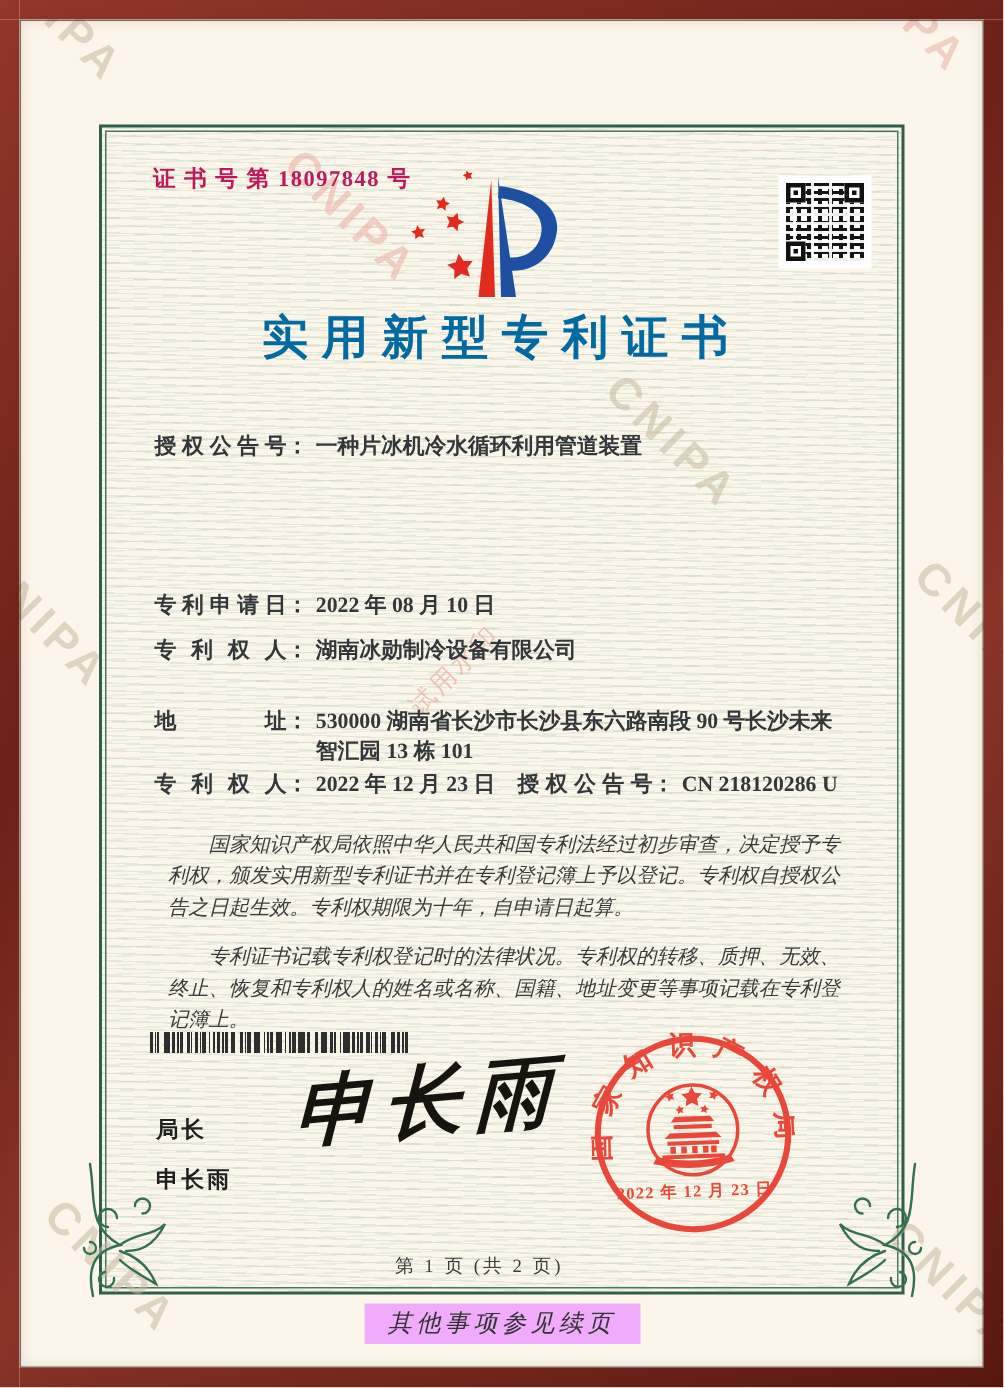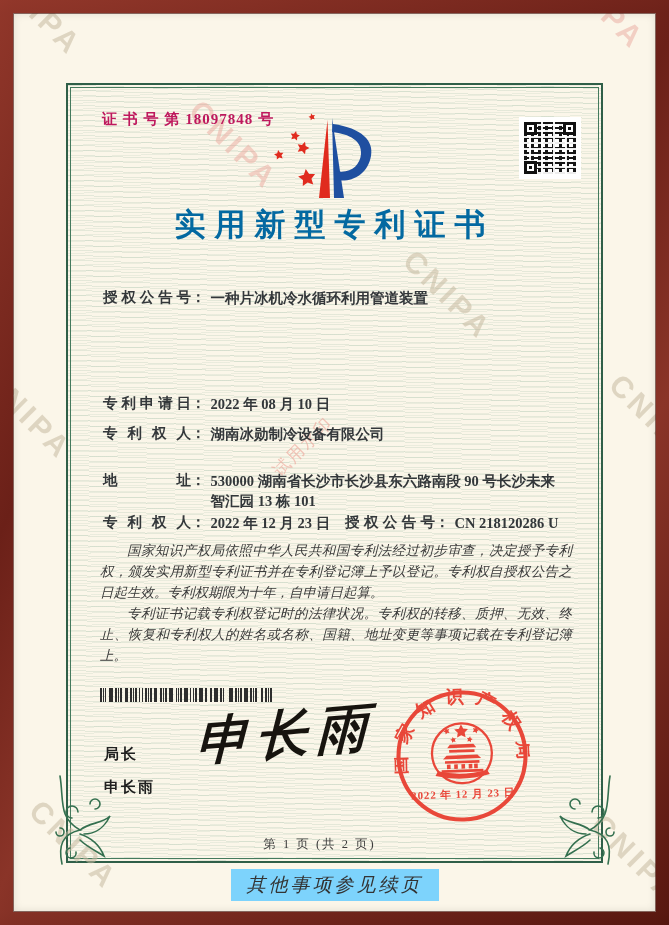--- a/index.html
+++ b/index.html
@@ -43,38 +43,38 @@
       font-weight:bold;letter-spacing:9px;color:#0369a1;}
   .field-row{position:absolute;left:103px;width:480px;font-size:14.5px;font-weight:bold;color:#33373a;}
   .flabel{display:inline-block;width:88px;text-align:justify;text-align-last:justify;vertical-align:top;}
   .colon{margin-right:5px;}
   .fvalue{display:inline-block;vertical-align:top;max-width:352px;line-height:20px;}
   .r0{top:288px}.r1{top:323px}.r2{top:358px}.r3{top:394px}.r4{top:424px}.r5{top:471px}.r6{top:513px}
   .pair2{position:absolute;left:242px;top:0;}
   .pair2 .flabel{width:90px;}
   .paragraphs{position:absolute;left:100px;top:540px;width:472px;font-size:13.5px;
       font-style:italic;color:#3a3a3a;line-height:21px;text-align:justify;}
-  .paragraphs p{margin:0;text-indent:2em;}
+  .paragraphs p{margin:12px;text-indent:2em;}
   .barcode{position:absolute;left:100px;top:688px;width:172px;height:14px;
       background-image:
         repeating-linear-gradient(90deg, rgba(247,244,230,0) 0 6px, #f7f4e6 6px 8px, rgba(247,244,230,0) 8px 17px),
         repeating-linear-gradient(90deg,#2e2e2e 0 2px, rgba(0,0,0,0) 2px 5px),
         repeating-linear-gradient(90deg,#2e2e2e 0 1px, rgba(0,0,0,0) 1px 3px);}
   .signer{position:absolute;left:104px;top:737px;font-size:15px;font-weight:bold;
       letter-spacing:2px;line-height:33px;color:#202020;font-family:"Liberation Sans",sans-serif;}
   .signature{position:absolute;left:196px;top:700px;font-size:52px;font-weight:bold;font-style:italic;
       letter-spacing:8px;color:#17140f;transform:rotate(-5deg) skewX(-6deg);white-space:nowrap;}
   .seal{position:absolute;left:394px;top:688px;width:136px;height:136px;
       transform:rotate(-2deg);opacity:.92;mix-blend-mode:multiply;}
   .sring{font-size:20px;font-weight:bold;fill:#e8382a;letter-spacing:12px;}
   .sdate{font-size:12px;font-weight:bold;fill:#e8382a;text-anchor:middle;letter-spacing:1px;}
   .pagination{position:absolute;left:66px;width:507px;top:836px;text-align:center;
       font-size:12.5px;color:#3c3c3c;letter-spacing:2px;}
   .cont-note{position:absolute;left:0;right:0;top:869px;text-align:center;z-index:20;}
-  .cont-note span{display:inline-block;background:#7dd3fc;padding:3px 16px;font-size:19px;
+  .cont-note span{display:inline-block;background:#f0abfc;padding:3px 16px;font-size:16px;
       font-style:italic;letter-spacing:3px;color:#333;}
   .flourish{position:absolute;width:74px;height:92px;z-index:12;}
   .fl-left{left:50px;top:774px;}
   .fl-right{left:546px;top:774px;transform:scaleX(-1);}
 </style>
 </head>
 <body>
 
 <div class="stage">
 

